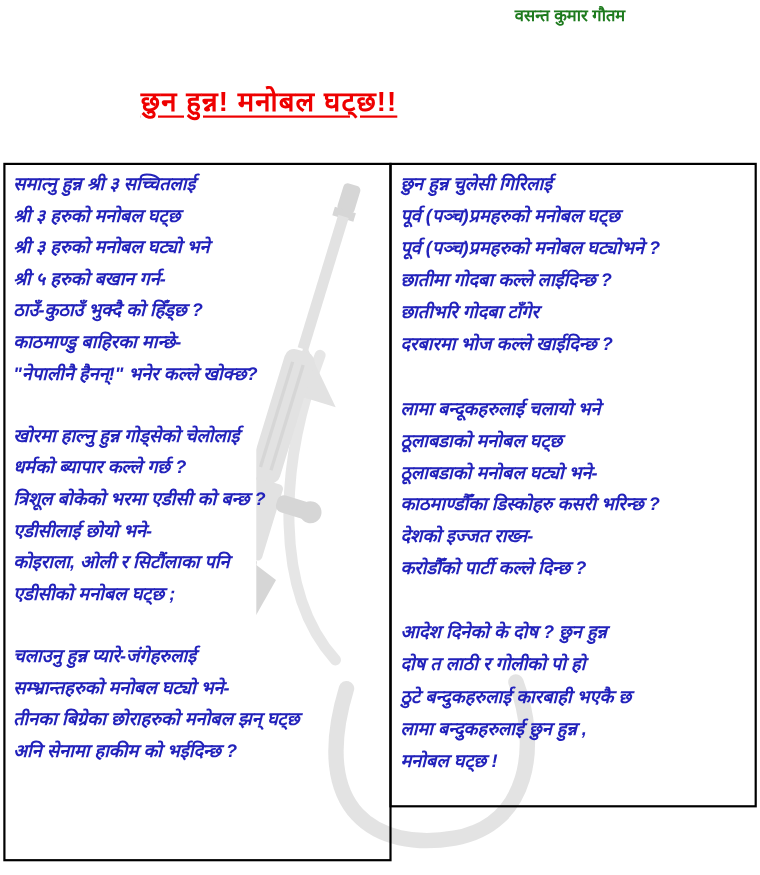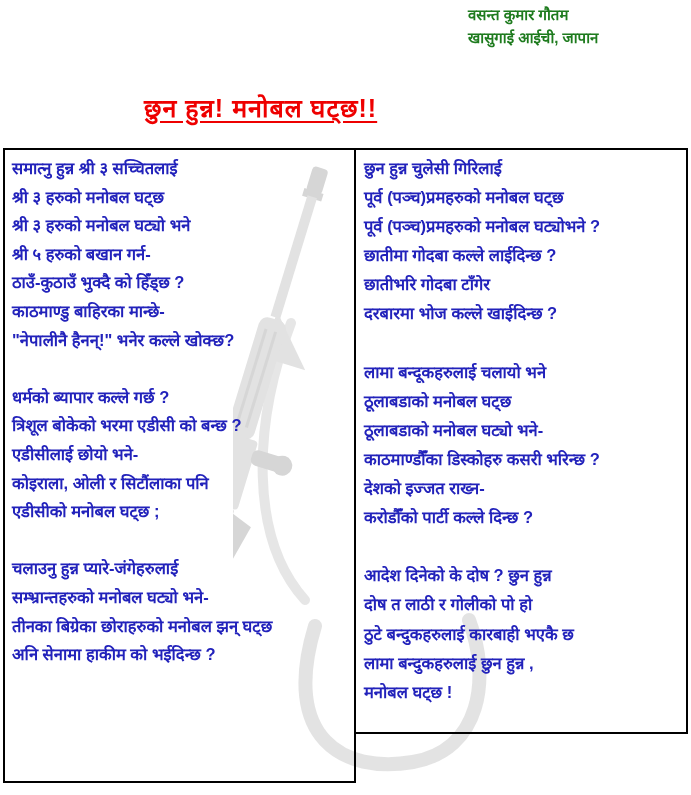--- a/index.html
+++ b/index.html
@@ -13,48 +13,47 @@
   .page{
     position:relative;width:691px;height:795px;background:#ffffff;overflow:hidden;
     font-family:"Liberation Sans","DejaVu Sans",sans-serif;
   }
   .author{
     position:absolute;top:3px;left:468px;z-index:3;
     color:var(--author-green);font-weight:bold;font-size:15px;line-height:23px;
     white-space:nowrap;
   }
   .title{
-    position:absolute;top:74px;left:128px;margin:16px;z-index:3;
+    position:absolute;top:74px;left:128px;margin:0;z-index:3;
     color:var(--title-red);font-weight:bold;font-size:25px;
     text-decoration:underline;text-underline-offset:4px;
     letter-spacing:1px;white-space:nowrap;
   }
   .watermark{position:absolute;top:158px;left:233px;z-index:1;}
   .wm{fill:var(--watermark-gray);}
   .wm-dark{fill:#d6d6d6;}
   .wm-stroke{stroke:#e0e0e0;fill:none;stroke-linecap:round;}
   .box{
     position:absolute;z-index:2;border:2px solid var(--border-black);
     background:transparent;color:var(--ink-blue);font-weight:bold;
     font-size:16.5px;box-sizing:border-box;overflow:hidden;
   }
   .box.left{left:3px;top:148px;width:353px;height:635px;padding:4px 4px 0 7px;}
   .box.right{left:354px;top:148px;width:334px;height:586px;padding:4px 0 0 8px;}
   .box.left .poem-line{line-height:28.6px;min-height:28.6px;}
   .box.right .poem-line{line-height:29.1px;min-height:29.1px;}
-  .poem-line{white-space:nowrap;}
+  .poem-line{white-space:nowrap;font-style:italic;}
 </style>
 </head>
 <body>
 
 <div class="page">
 
   <div class="author">
     <div>वसन्त कुमार गौतम</div>
-    <div>खासुगाई आईची, जापान</div>
   </div>
 
   <h1 class="title">छुन हुन्न! मनोबल घट्छ!!</h1>
 
   <div class="watermark">
     <svg width="430" height="635" viewBox="0 0 430 635" xmlns="http://www.w3.org/2000/svg" aria-hidden="true">
 
       <path class="wm-stroke" stroke-width="10" d="M 58,165 C 20,265 16,380 72,442" opacity="0.8"></path>
 
       <path class="wm-stroke" stroke-width="14" d="M 82,468 C 48,580 110,616 180,604 C 248,592 258,520 236,462" opacity="0.9"></path>
@@ -81,20 +80,21 @@
 
   <div class="box left">
       <div class="poem-line">समात्नु हुन्न श्री ३ सच्चितलाई</div>
       <div class="poem-line">श्री ३ हरुको मनोबल घट्छ</div>
       <div class="poem-line">श्री ३ हरुको मनोबल घट्यो भने</div>
       <div class="poem-line">श्री ५ हरुको बखान गर्न-</div>
       <div class="poem-line">ठाउँ-कुठाउँ भुक्दै को हिँड्छ ?</div>
       <div class="poem-line">काठमाण्डु बाहिरका मान्छे-</div>
       <div class="poem-line">"नेपालीनै हैनन्!" भनेर कल्ले खोक्छ?</div>
       <div class="poem-line">&nbsp;</div>
+      <div class="poem-line">खोरमा हाल्नु हुन्न गोड्सेको चेलोलाई</div>
       <div class="poem-line">धर्मको ब्यापार कल्ले गर्छ ?</div>
       <div class="poem-line">त्रिशूल बोकेको भरमा एडीसी को बन्छ ?</div>
       <div class="poem-line">एडीसीलाई छोयो भने-</div>
       <div class="poem-line">कोइराला, ओली र सिटौंलाका पनि</div>
       <div class="poem-line">एडीसीको मनोबल घट्छ ;</div>
       <div class="poem-line">&nbsp;</div>
       <div class="poem-line">चलाउनु हुन्न प्यारे-जंगेहरुलाई</div>
       <div class="poem-line">सम्भ्रान्तहरुको मनोबल घट्यो भने-</div>
       <div class="poem-line">तीनका बिग्रेका छोराहरुको मनोबल झन् घट्छ</div>
       <div class="poem-line">अनि सेनामा हाकीम को भईदिन्छ ?</div>

